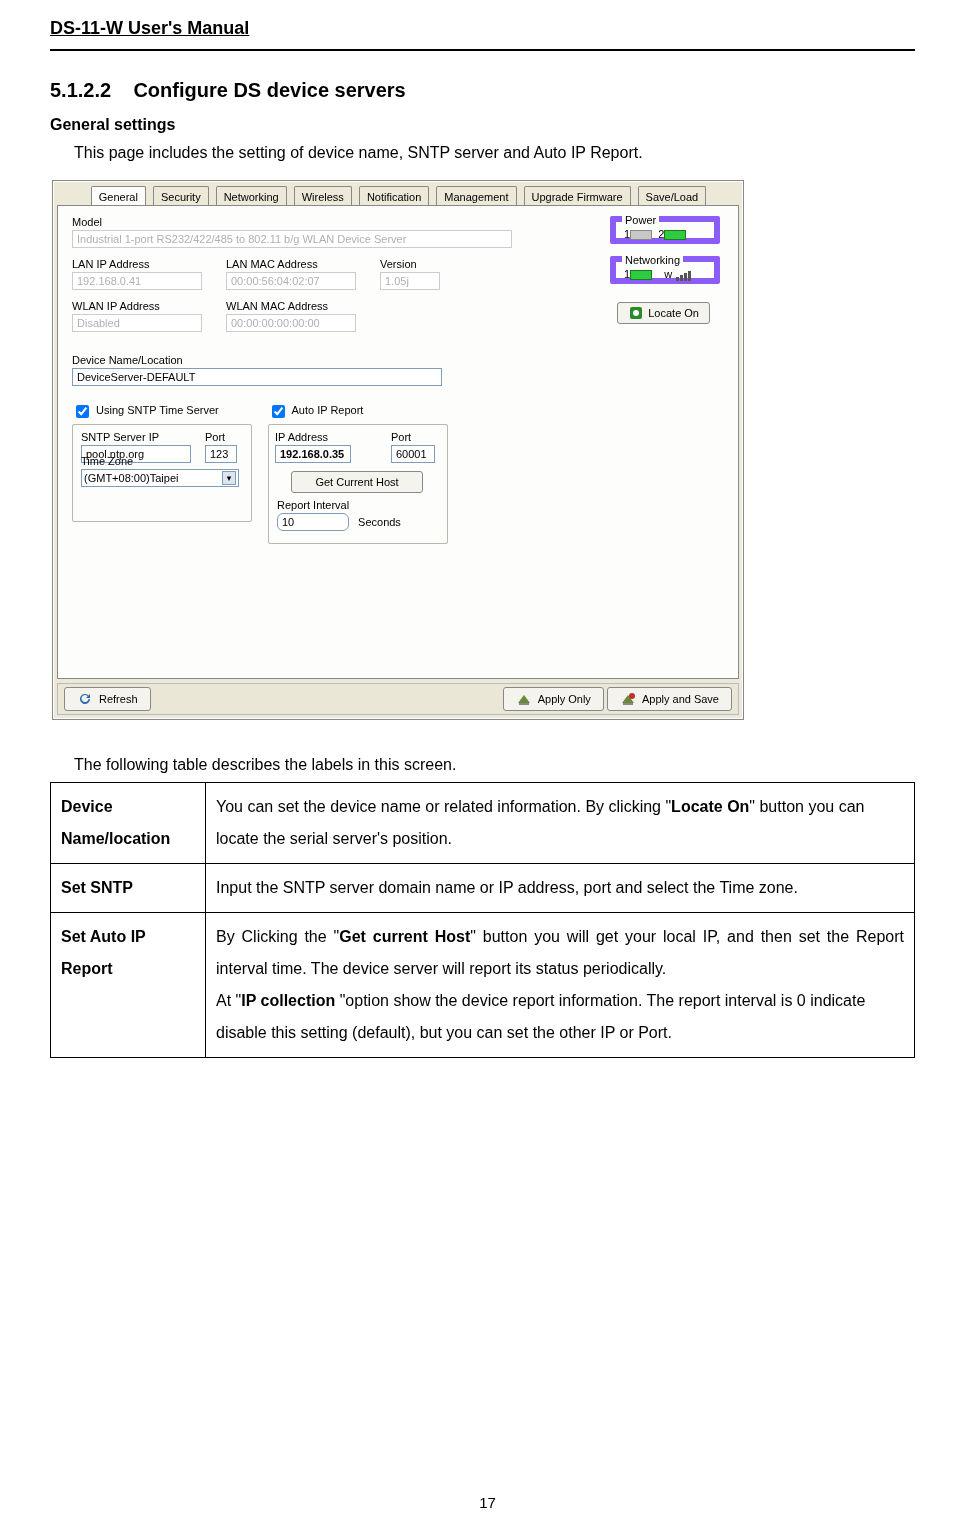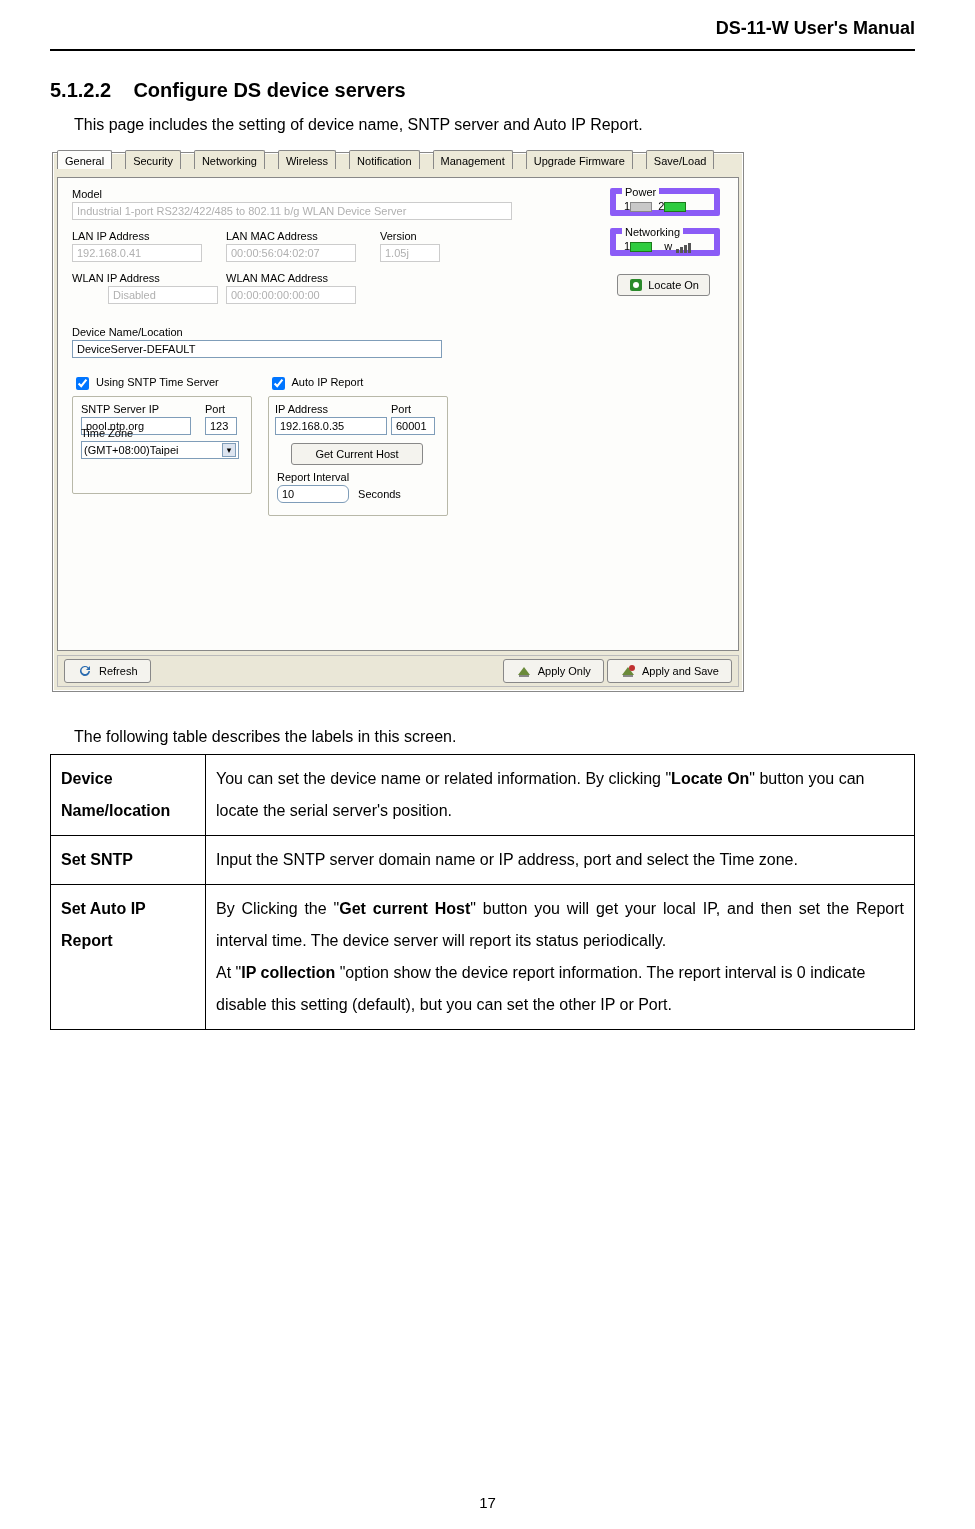--- a/index.html
+++ b/index.html
@@ -12,26 +12,27 @@
     font-size: 14px;
   }
   .page {
     width: 975px;
     min-height: 1529px;
     margin: 0 auto;
     padding: 12px 60px 40px 50px;
     position: relative;
   }
   .doc-header {
-    text-align: right;
+    text-align: left;
     font-weight: bold;
     font-size: 18px;
     padding: 6px 0 10px;
     border-bottom: 2px solid #000;
     margin-bottom: 28px;
+    text-decoration: underline;
   }
   h2.section-num {
     font-size: 20px;
     font-weight: bold;
     margin: 0 0 14px;
   }
   .subheading {
     font-weight: bold;
     font-size: 16px;
     margin: 0 0 10px;
@@ -50,23 +51,24 @@
     font-family: Tahoma, Arial, sans-serif;
     font-size: 11px;
     color: #000;
     margin: 0 0 8px 2px;
     position: relative;
     box-shadow: 0 0 0 1px #fff inset;
   }
   .tabs {
     display: flex;
     align-items: flex-end;
-    gap: 14px;
-    padding: 4px 4px 8px 4px;
+    gap: 8px;
+    padding: 4px 4px 0 4px;
     height: 24px;
+    justify-content: center;
   }
   .tab {
     padding: 2px 7px 0;
     border: 1px solid #888;
     border-bottom: none;
     background: #ece9d8;
     border-radius: 2px 2px 0 0;
     margin-right: -1px;
     font-size: 11px;
     line-height: 16px;
@@ -225,20 +227,21 @@
 
 <div class="page">
   <div class="doc-header">DS-11-W User's Manual</div>
 
   <h2 class="section-num">
     <span>5.1.2.2</span>
     &nbsp;&nbsp;
     <span>Configure DS device servers</span>
   </h2>
 
+  <div class="subheading">General settings</div>
   <div class="intro">This page includes the setting of device name, SNTP server and Auto IP Report.</div>
 
   <div class="app-window">
     <div class="tabs">
       <div class="tab active">General</div>
       <div class="tab">Security</div>
       <div class="tab">Networking</div>
       <div class="tab">Wireless</div>
       <div class="tab">Notification</div>
       <div class="tab">Management</div>
@@ -261,21 +264,21 @@
         <span class="flabel">LAN MAC Address</span>
         <div class="readonly" style="width:130px;">00:00:56:04:02:07</div>
       </div>
       <div style="position:absolute; left:322px; top:52px;">
         <span class="flabel">Version</span>
         <div class="readonly" style="width:60px;">1.05j</div>
       </div>
 
       <div style="position:absolute; left:14px; top:94px;">
         <span class="flabel">WLAN IP Address</span>
-        <div class="readonly" style="width:110px;margin-left:36px;">Disabled</div>
+        <div class="readonly" style="width:130px;">Disabled</div>
       </div>
       <div style="position:absolute; left:168px; top:94px;">
         <span class="flabel">WLAN MAC Address</span>
         <div class="readonly" style="width:130px;">00:00:00:00:00:00</div>
       </div>
 
       <div style="position:absolute; left:14px; top:148px;">
         <span class="flabel">Device Name/Location</span>
         <input class="textinput" style="width: 370px;" value="DeviceServer-DEFAULT">
       </div>
@@ -304,21 +307,21 @@
           <div class="select" style="width:158px;">
             <span>(GMT+08:00)Taipei</span>
             <span class="chev">▾</span>
           </div>
         </div>
       </div>
 
       <div class="groupbox" style="left:210px; top:218px; width:180px; height:120px;">
         <div style="position:absolute; left:6px; top:6px;">
           <span class="flabel">IP Address</span>
-          <input class="textinput" style="width: 112px;" value="192.168.0.35">
+          <input class="textinput" style="width: 76px; font-weight: bold;" value="192.168.0.35">
         </div>
         <div style="position:absolute; left:122px; top:6px;">
           <span class="flabel">Port</span>
           <input class="textinput" style="width: 44px;" value="60001">
         </div>
         <div style="position:absolute; left:22px; top:46px;">
           <button class="btn" style="width:132px; justify-content:center;">Get Current Host</button>
         </div>
         <div style="position:absolute; left:8px; top:74px;">
           <span class="flabel">Report Interval</span>

